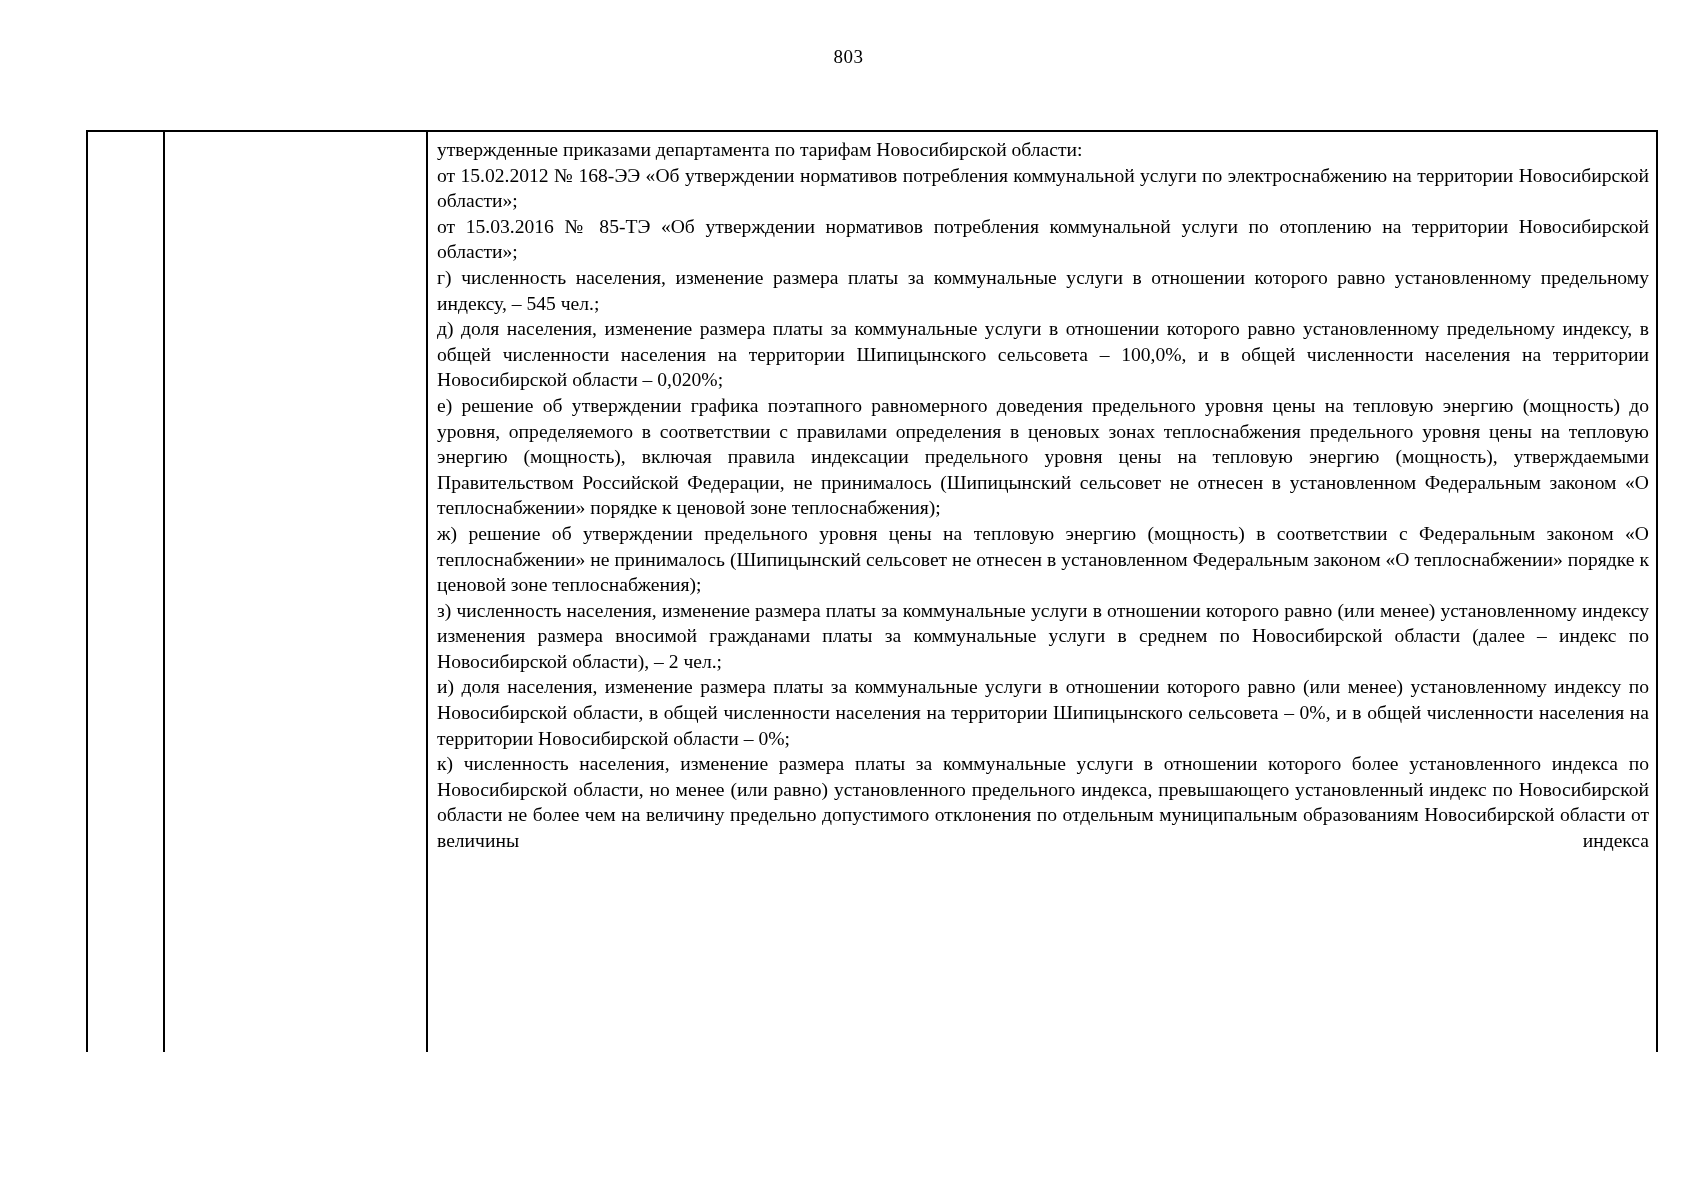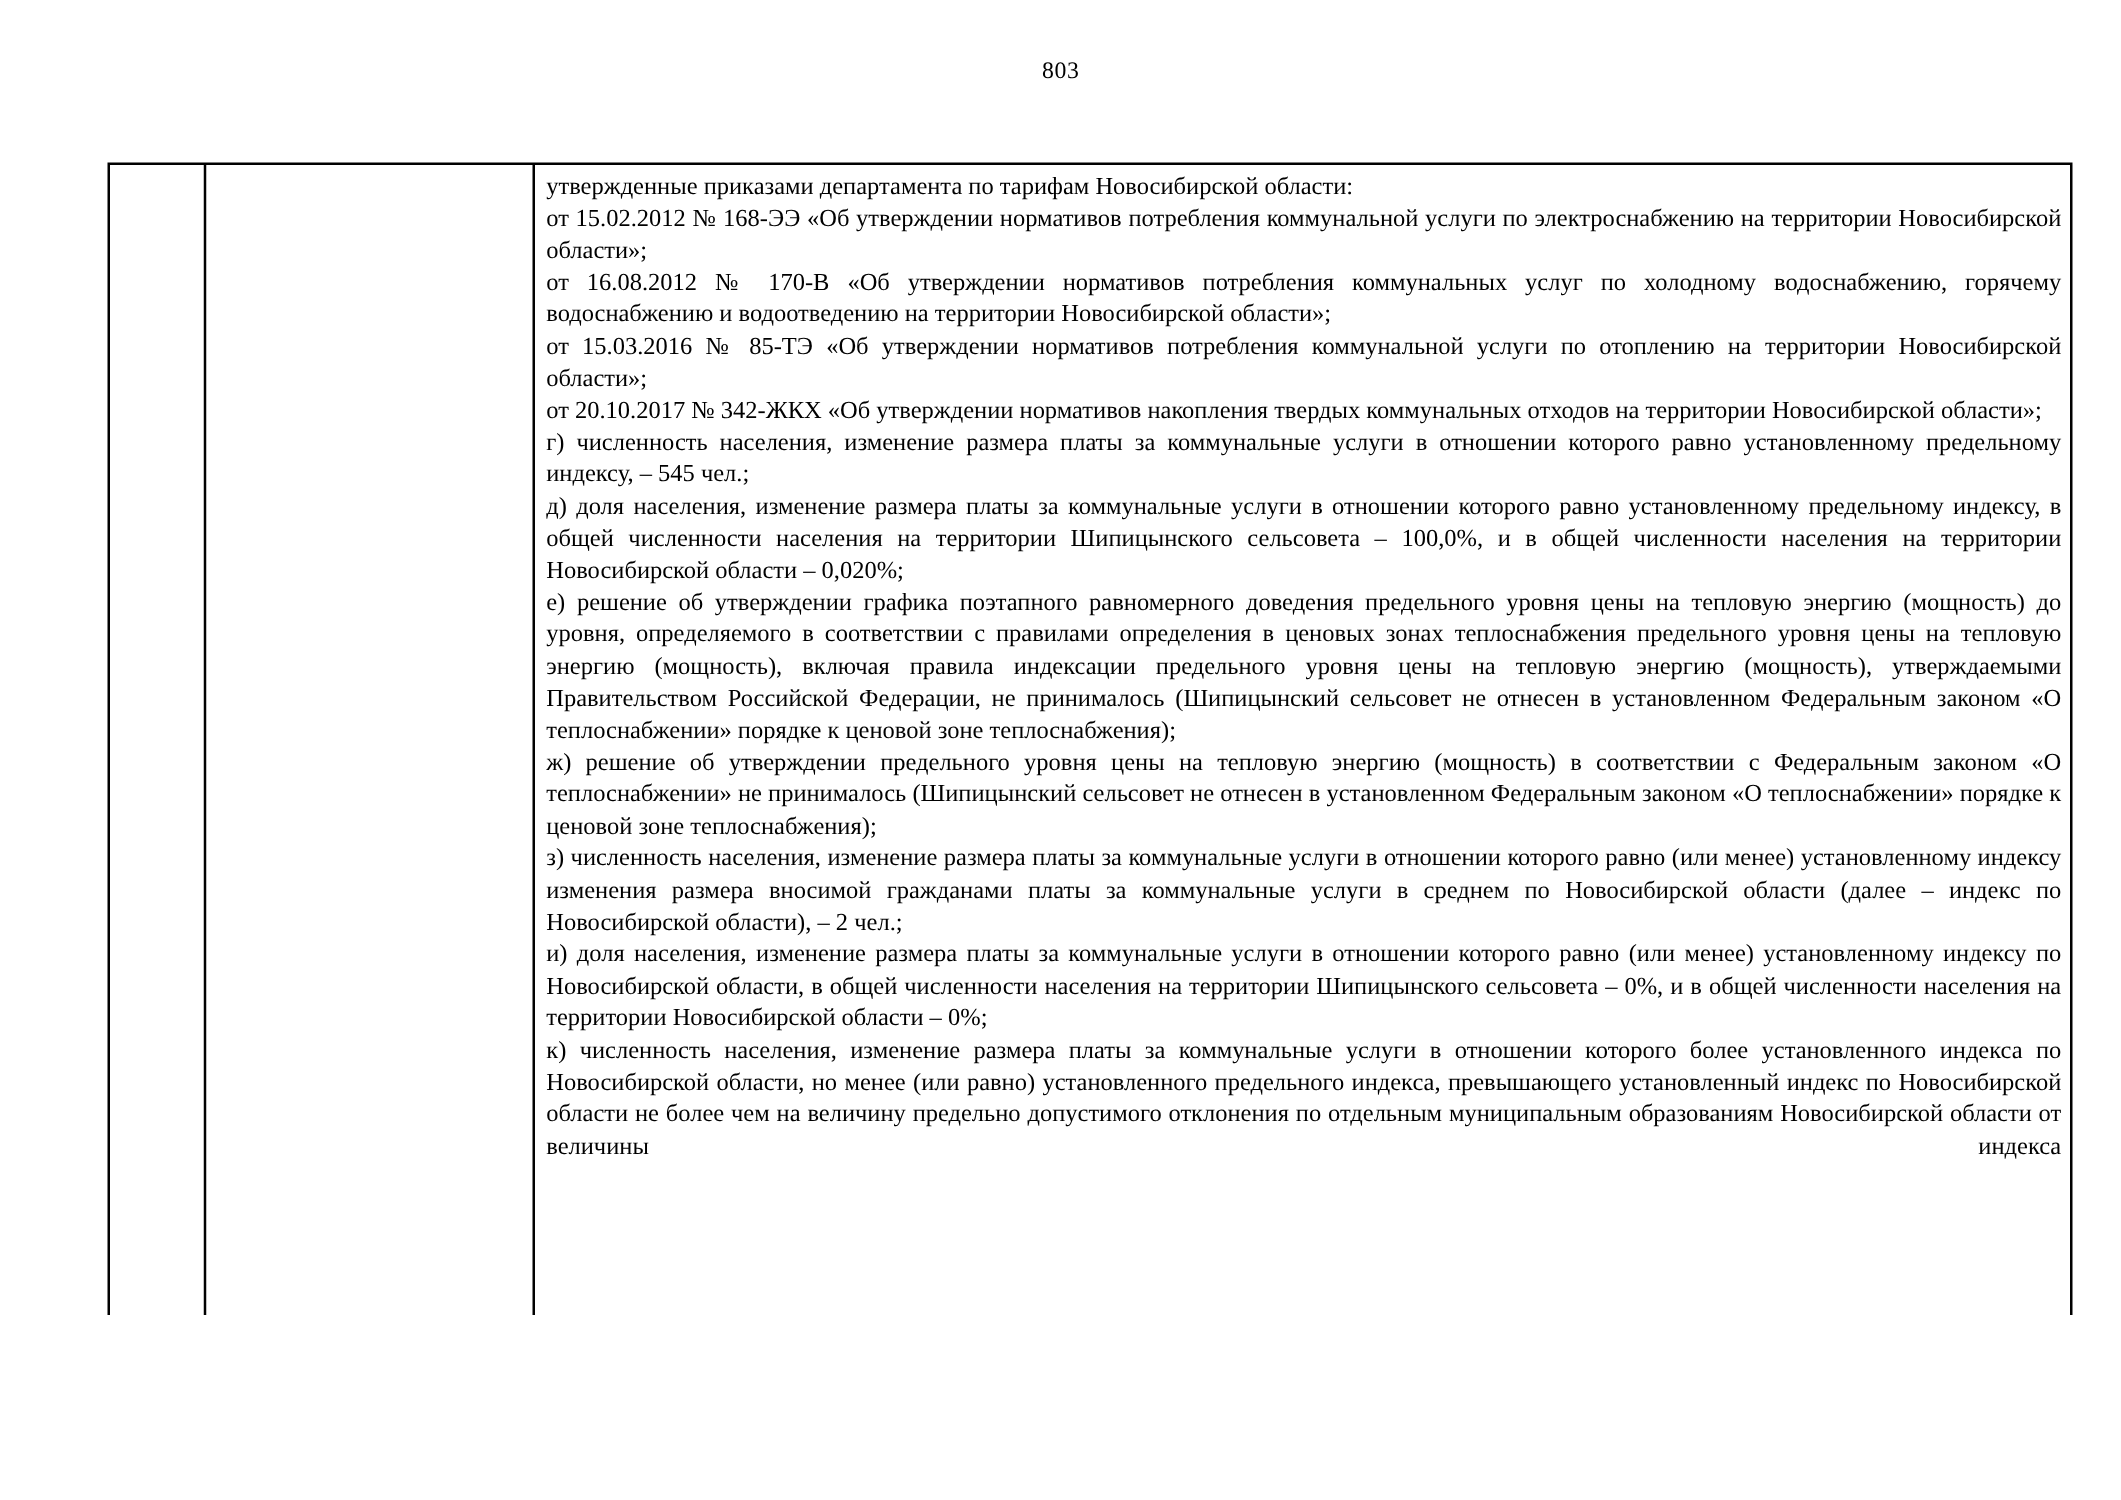--- a/index.html
+++ b/index.html
@@ -62,23 +62,21 @@
 <div class="page">
 
   <div class="page-number">803</div>
 
   <div class="doc-table">
     <div class="cell col1"></div>
     <div class="cell col2"></div>
     <div class="cell col3">
       <p>утвержденные приказами департамента по тарифам Новосибирской области:</p>
       <p>от 15.02.2012 № 168-ЭЭ «Об утверждении нормативов потребления коммунальной услуги по электроснабжению на территории Новосибирской области»;</p>
-      <p>от 16.08.2012 № 170-В «Об утверждении нормативов потребления коммунальных услуг по холодному водоснабжению, горячему водоснабжению и водоотведению на территории Новосибирской области»;</p>
       <p>от 15.03.2016 № 85-ТЭ «Об утверждении нормативов потребления коммунальной услуги по отоплению на территории Новосибирской области»;</p>
-      <p>от 20.10.2017 № 342-ЖКХ «Об утверждении нормативов накопления твердых коммунальных отходов на территории Новосибирской области»;</p>
       <p>г) численность населения, изменение размера платы за коммунальные услуги в отношении которого равно установленному предельному индексу, – 545 чел.;</p>
       <p>д) доля населения, изменение размера платы за коммунальные услуги в отношении которого равно установленному предельному индексу, в общей численности населения на территории Шипицынского сельсовета – 100,0%, и в общей численности населения на территории Новосибирской области – 0,020%;</p>
       <p>е) решение об утверждении графика поэтапного равномерного доведения предельного уровня цены на тепловую энергию (мощность) до уровня, определяемого в соответствии с правилами определения в ценовых зонах теплоснабжения предельного уровня цены на тепловую энергию (мощность), включая правила индексации предельного уровня цены на тепловую энергию (мощность), утверждаемыми Правительством Российской Федерации, не принималось (Шипицынский сельсовет не отнесен в установленном Федеральным законом «О теплоснабжении» порядке к ценовой зоне теплоснабжения);</p>
       <p>ж) решение об утверждении предельного уровня цены на тепловую энергию (мощность) в соответствии с Федеральным законом «О теплоснабжении» не принималось (Шипицынский сельсовет не отнесен в установленном Федеральным законом «О теплоснабжении» порядке к ценовой зоне теплоснабжения);</p>
       <p>з) численность населения, изменение размера платы за коммунальные услуги в отношении которого равно (или менее) установленному индексу изменения размера вносимой гражданами платы за коммунальные услуги в среднем по Новосибирской области (далее – индекс по Новосибирской области), – 2 чел.;</p>
       <p>и) доля населения, изменение размера платы за коммунальные услуги в отношении которого равно (или менее) установленному индексу по Новосибирской области, в общей численности населения на территории Шипицынского сельсовета – 0%, и в общей численности населения на территории Новосибирской области – 0%;</p>
       <p class="justify-last">к) численность населения, изменение размера платы за коммунальные услуги в отношении которого более установленного индекса по Новосибирской области, но менее (или равно) установленного предельного индекса, превышающего установленный индекс по Новосибирской области не более чем на величину предельно допустимого отклонения по отдельным муниципальным образованиям Новосибирской области от величины индекса</p>
     </div>
   </div>
 

